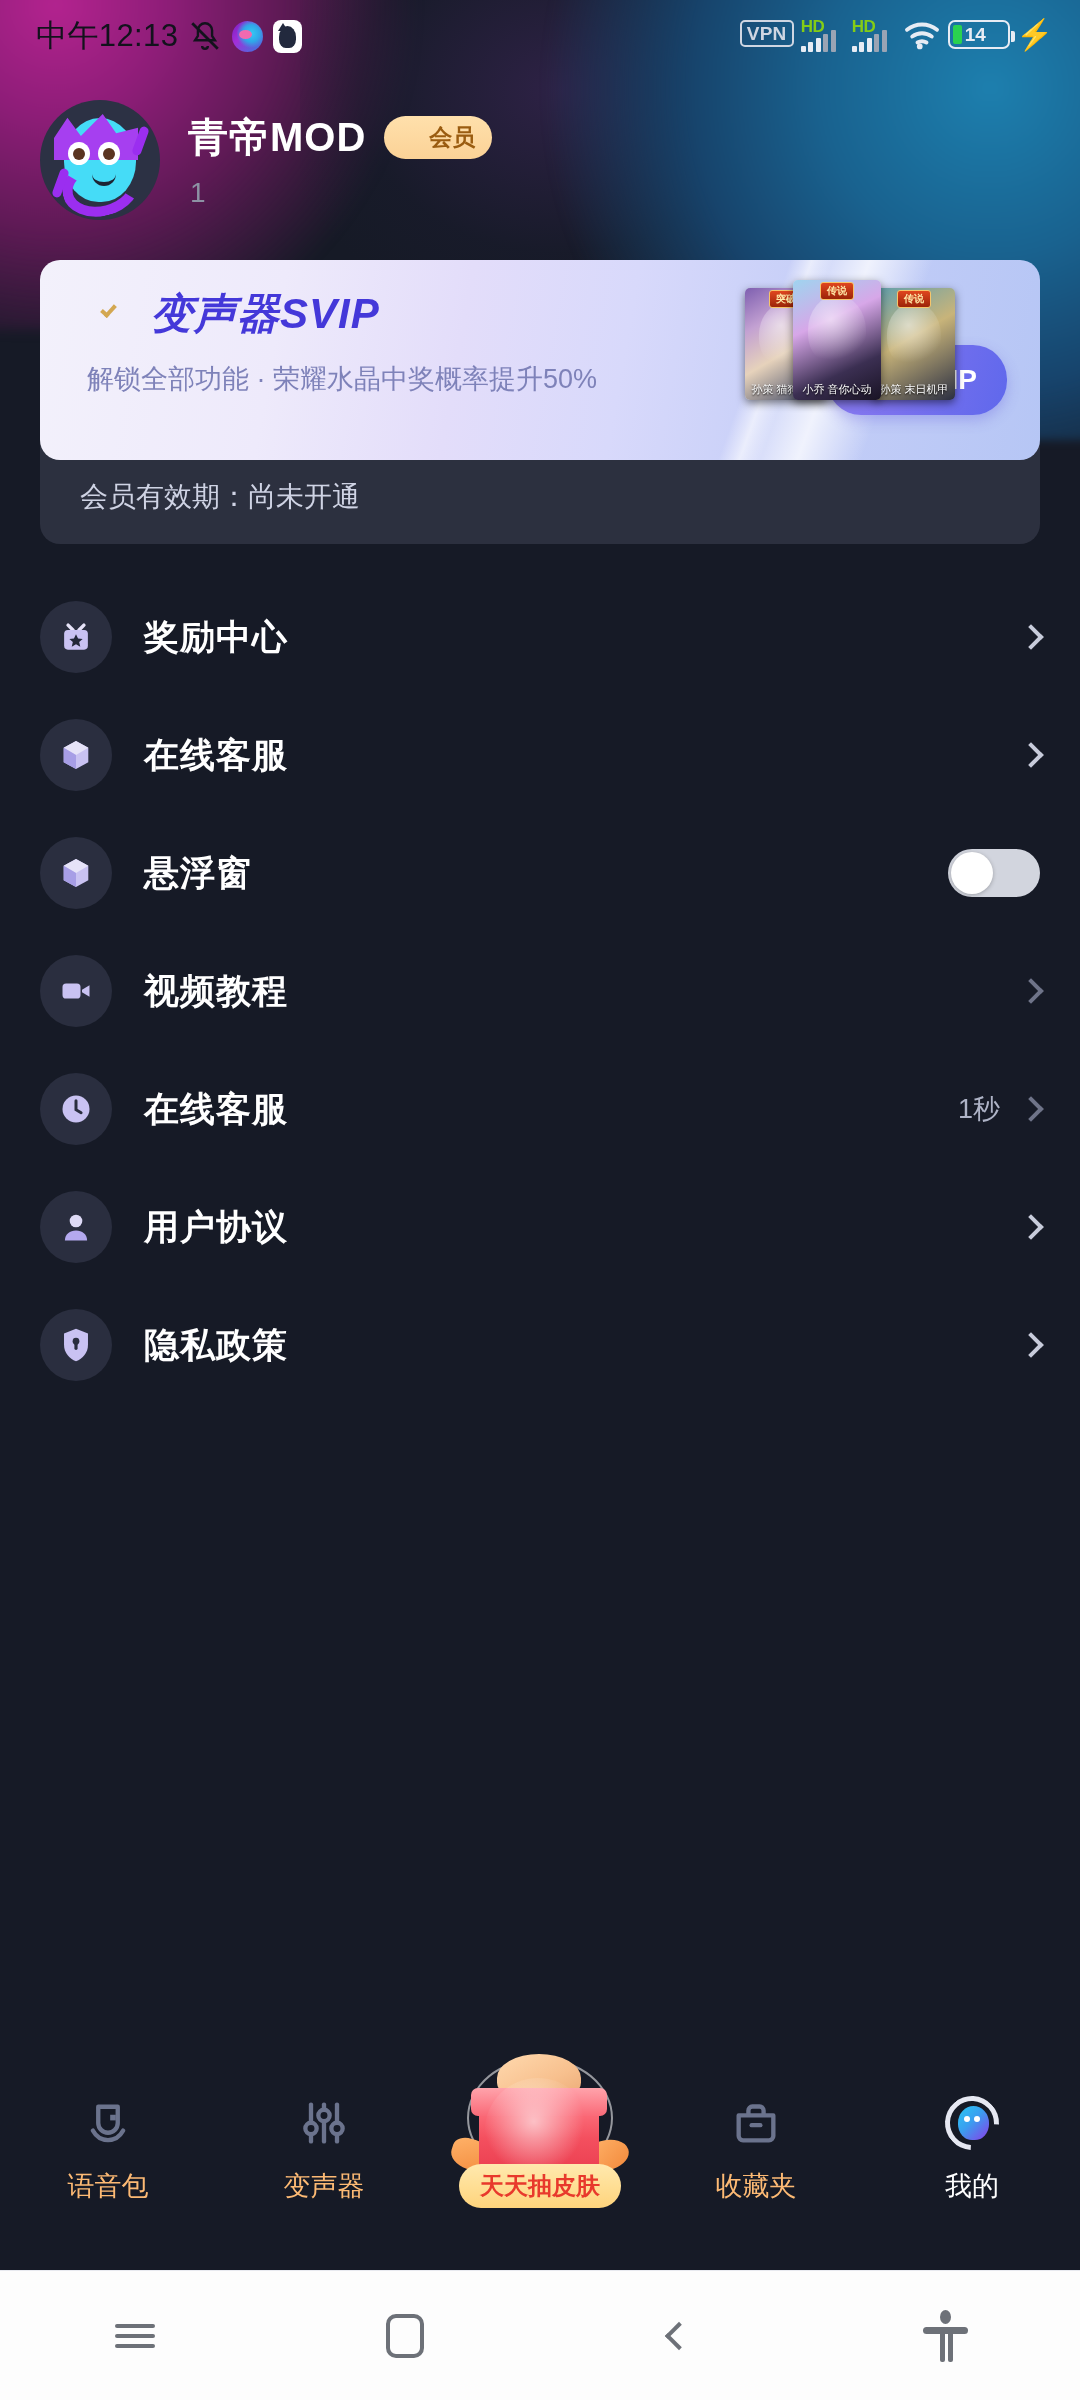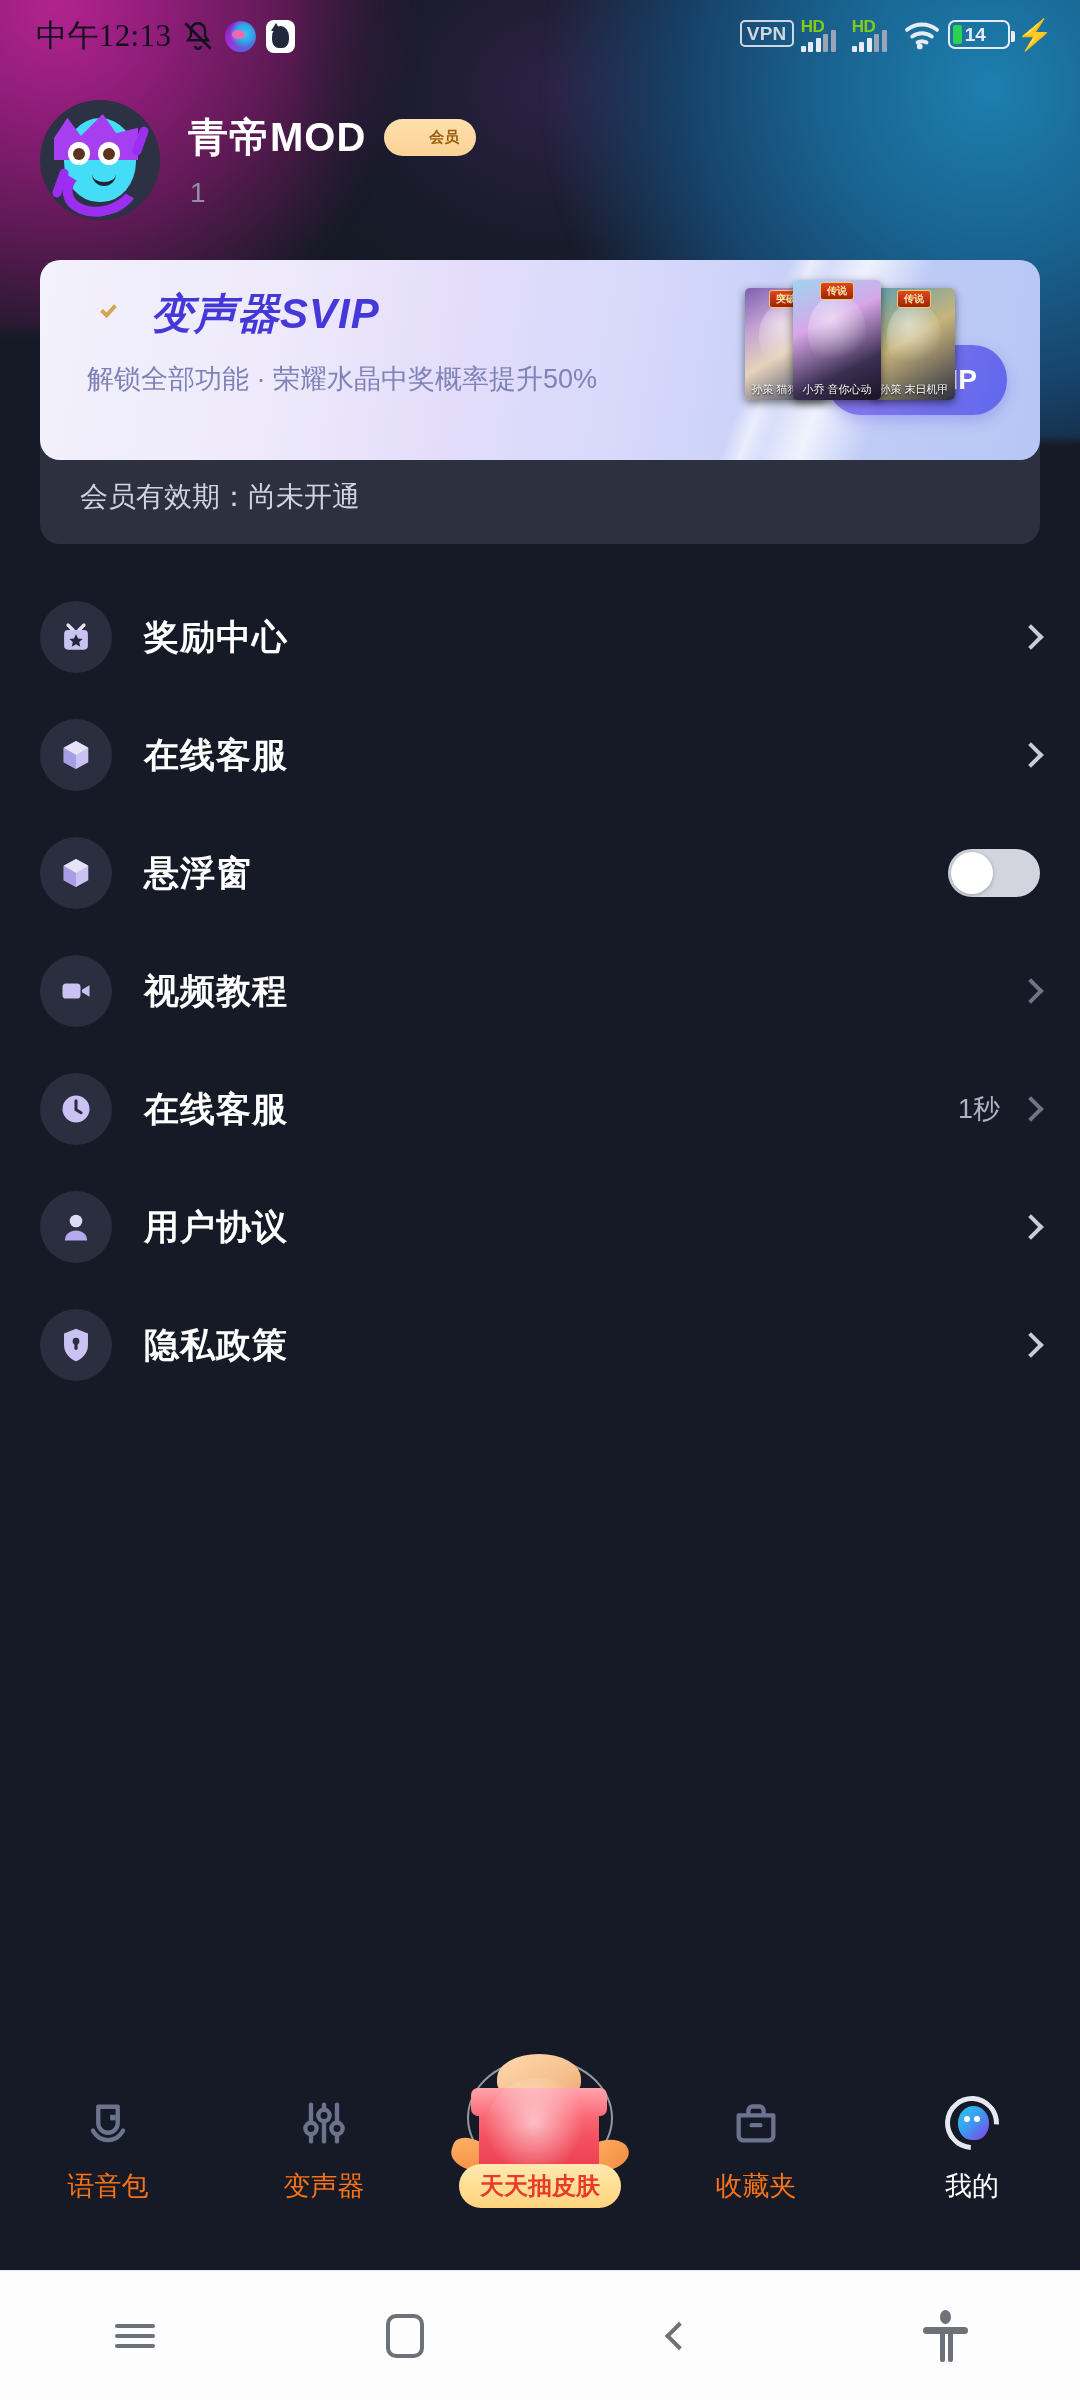--- a/index.html
+++ b/index.html
@@ -39,21 +39,21 @@
     background:radial-gradient(ellipse at 50% 50%, rgba(50,35,75,.85) 0%, rgba(28,28,50,.3) 55%, rgba(22,26,38,0) 80%);
     pointer-events:none;
   }
 
   
   .statusbar {
     position:relative; z-index:5;
     height:72px; display:flex; align-items:center;
     padding:0 26px 0 36px;
   }
-  .sb-left { display:flex; align-items:center; gap:10px;font-family:Liberation Serif, serif; }
+  .sb-left { display:flex; align-items:center; gap:10px; }
   .sb-time { font-size:31px; color:#12121c; font-weight:500; letter-spacing:.4px; }
   .sb-mute { width:34px; height:34px; position:relative; display:inline-block; }
   .sb-mute svg { display:block; }
   .sb-appicon1 {
     width:31px; height:31px; border-radius:50%;
     background:
       radial-gradient(circle at 62% 40%, #35c9f4 0%, #2fa6e8 32%, rgba(0,0,0,0) 55%),
       linear-gradient(135deg,#7a1fc0 0%, #a32fd8 40%, #2f7fe0 100%);
     position:relative; overflow:hidden;
   }
@@ -173,21 +173,21 @@
   .vip-badge .gem-shape {
     width:25px; height:25px; background:#ea8a22;
     clip-path:polygon(50% 100%, 0% 38%, 18% 0%, 82% 0%, 100% 38%);
     position:relative;
   }
   .vip-badge .gem-check {
     position:absolute; left:7px; top:6px; width:11px; height:6px;
     border-left:3px solid #fff7e8; border-bottom:3px solid #fff7e8;
     transform:rotate(-48deg);
   }
-  .vip-badge span.lbl { font-size:15px; font-weight:700; color:#9a5c10; }
+  .vip-badge span.lbl { font-size:23px; font-weight:700; color:#9a5c10; }
   .pf-sub { font-size:28px; color:#8d92a4; margin-top:12px; margin-left:2px; }
 
   
   .cards {
     position:absolute; right:55px; top:280px; z-index:6;
     width:280px; height:120px;
   }
   .card {
     position:absolute; width:82px; height:112px; border-radius:5px;
     overflow:hidden; box-shadow:0 3px 8px rgba(0,0,0,.5);
@@ -315,21 +315,21 @@
   
   .tabbar {
     position:absolute; left:0; bottom:0; width:1080px; height:200px;
     display:flex; align-items:flex-start; background:#161a26;
     padding-top:24px;
   }
   .tab {
     flex:1; display:flex; flex-direction:column; align-items:center; gap:16px;
     position:relative;
   }
-  .tab .tlbl { font-size:27px; color:#f97316; }
+  .tab .tlbl { font-size:27px; color:#fdba74; }
   .tab.active .tlbl { color:#ffffff; }
   .tab .tic { height:58px; display:flex; align-items:center; justify-content:center; }
   .tab.center { justify-content:flex-start; }
   .gift {
     position:absolute; top:-46px; left:50%; transform:translateX(-50%);
     width:190px; height:160px;
   }
   .gift .box {
     position:absolute; left:34px; top:52px; width:120px; height:84px;
     border-radius:8px 8px 12px 12px;

